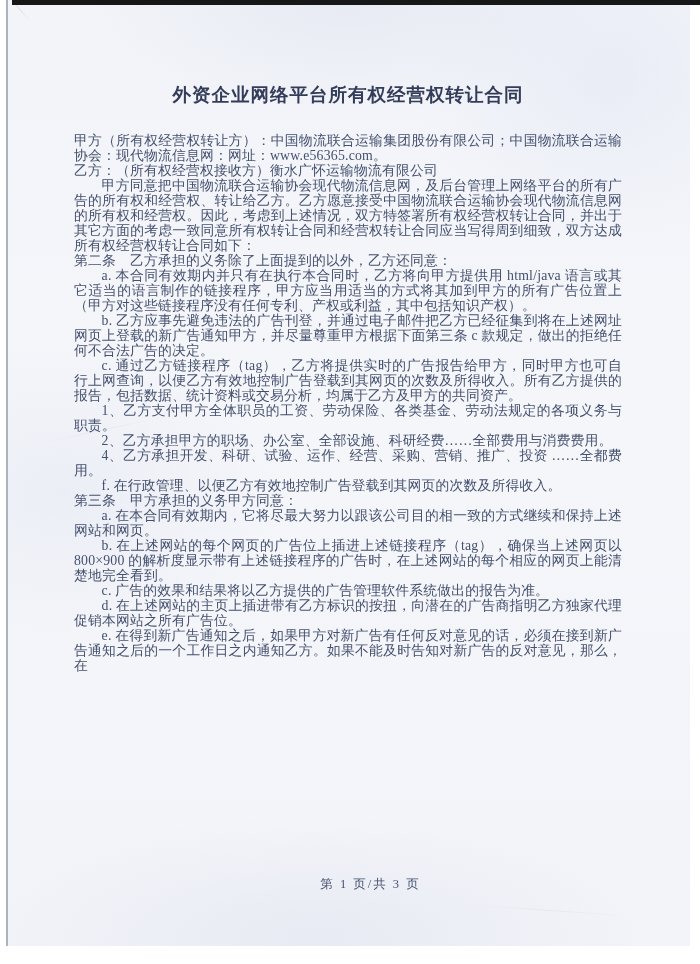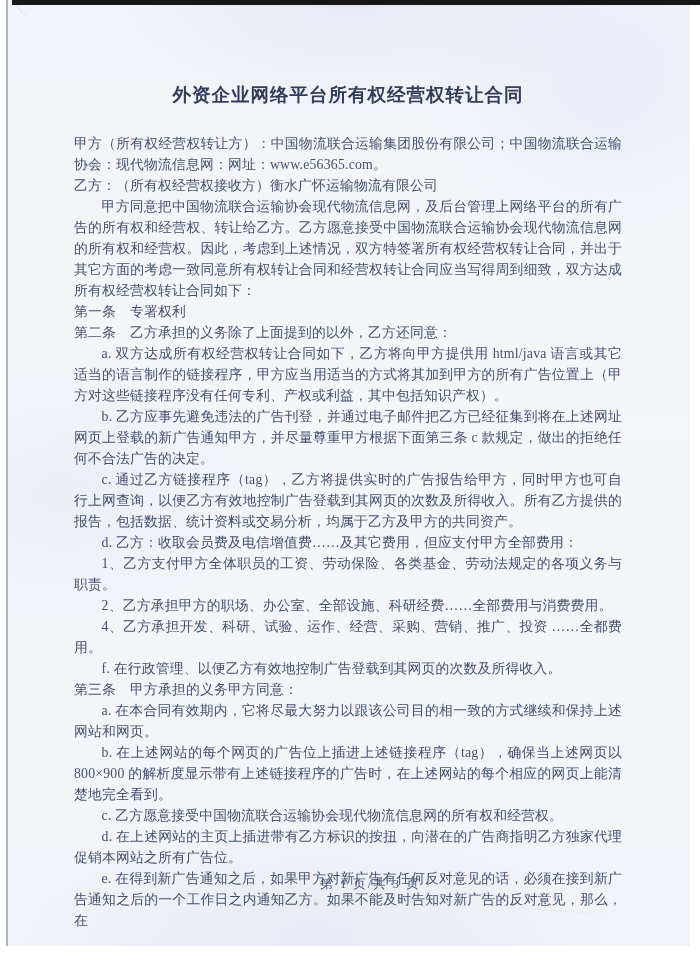--- a/index.html
+++ b/index.html
@@ -45,21 +45,21 @@
     margin: 0 0 26px 0;
     font-size: 18.5px;
     font-weight: bold;
     text-align: center;
     letter-spacing: 1px;
     color: var(--title-ink, #333c58);
   }
   .content p {
     margin: 0;
     font-size: 13.8px;
-    line-height: 21px;
+    line-height: 15px;
     text-align: justify;
     letter-spacing: 0.2px;
   }
   .content p.indent { text-indent: 2em; }
   .footer {
     position: absolute;
     left: 0; right: 0; top: 876px;
     text-align: center;
     font-size: 12.5px;
     letter-spacing: 2px;
@@ -75,31 +75,29 @@
 <div class="crease c2"></div>
 <div class="crease c3"></div>
 <div class="top-strip"></div>
 
 <div class="content">
   <h1 class="title">外资企业网络平台所有权经营权转让合同</h1>
 
   <p>甲方（所有权经营权转让方）：中国物流联合运输集团股份有限公司；中国物流联合运输协会：现代物流信息网：网址：www.e56365.com。</p>
   <p>乙方：（所有权经营权接收方）衡水广怀运输物流有限公司</p>
   <p class="indent">甲方同意把中国物流联合运输协会现代物流信息网，及后台管理上网络平台的所有广告的所有权和经营权、转让给乙方。乙方愿意接受中国物流联合运输协会现代物流信息网的所有权和经营权。因此，考虑到上述情况，双方特签署所有权经营权转让合同，并出于其它方面的考虑一致同意所有权转让合同和经营权转让合同应当写得周到细致，双方达成所有权经营权转让合同如下：</p>
-  <p>第一条　专署权利</p>
   <p>第二条　乙方承担的义务除了上面提到的以外，乙方还同意：</p>
-  <p class="indent">a. 双方达成所有权经营权转让合同如下，乙方将向甲方提供用 html/java 语言或其它适当的语言制作的链接程序，甲方应当用适当的方式将其加到甲方的所有广告位置上（甲方对这些链接程序没有任何专利、产权或利益，其中包括知识产权）。</p>
+  <p class="indent">a. 本合同有效期内并只有在执行本合同时，乙方将向甲方提供用 html/java 语言或其它适当的语言制作的链接程序，甲方应当用适当的方式将其加到甲方的所有广告位置上（甲方对这些链接程序没有任何专利、产权或利益，其中包括知识产权）。</p>
   <p class="indent">b. 乙方应事先避免违法的广告刊登，并通过电子邮件把乙方已经征集到将在上述网址网页上登载的新广告通知甲方，并尽量尊重甲方根据下面第三条 c 款规定，做出的拒绝任何不合法广告的决定。</p>
   <p class="indent">c. 通过乙方链接程序（tag），乙方将提供实时的广告报告给甲方，同时甲方也可自行上网查询，以便乙方有效地控制广告登载到其网页的次数及所得收入。所有乙方提供的报告，包括数据、统计资料或交易分析，均属于乙方及甲方的共同资产。</p>
-  <p class="indent">d. 乙方：收取会员费及电信增值费……及其它费用，但应支付甲方全部费用：</p>
   <p class="indent">1、乙方支付甲方全体职员的工资、劳动保险、各类基金、劳动法规定的各项义务与职责。</p>
   <p class="indent">2、乙方承担甲方的职场、办公室、全部设施、科研经费……全部费用与消费费用。</p>
   <p class="indent">4、乙方承担开发、科研、试验、运作、经营、采购、营销、推广、投资 ……全都费用。</p>
   <p class="indent">f. 在行政管理、以便乙方有效地控制广告登载到其网页的次数及所得收入。</p>
   <p>第三条　甲方承担的义务甲方同意：</p>
   <p class="indent">a. 在本合同有效期内，它将尽最大努力以跟该公司目的相一致的方式继续和保持上述网站和网页。</p>
   <p class="indent">b. 在上述网站的每个网页的广告位上插进上述链接程序（tag），确保当上述网页以800×900 的解析度显示带有上述链接程序的广告时，在上述网站的每个相应的网页上能清楚地完全看到。</p>
-  <p class="indent">c. 乙方愿意接受中国物流联合运输协会现代物流信息网的所有权和经营权。</p>
+  <p class="indent">c. 广告的效果和结果将以乙方提供的广告管理软件系统做出的报告为准。</p>
   <p class="indent">d. 在上述网站的主页上插进带有乙方标识的按扭，向潜在的广告商指明乙方独家代理促销本网站之所有广告位。</p>
   <p class="indent">e. 在得到新广告通知之后，如果甲方对新广告有任何反对意见的话，必须在接到新广告通知之后的一个工作日之内通知乙方。如果不能及时告知对新广告的反对意见，那么，在</p>
 </div>
 
 <div class="footer">第 1 页/共 3 页</div>
 
 </body></html>

